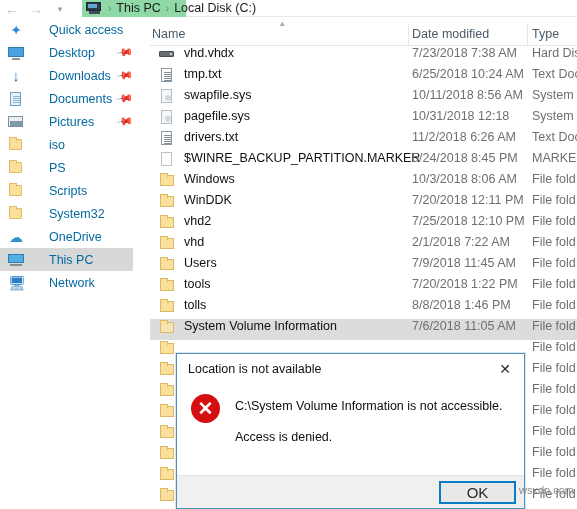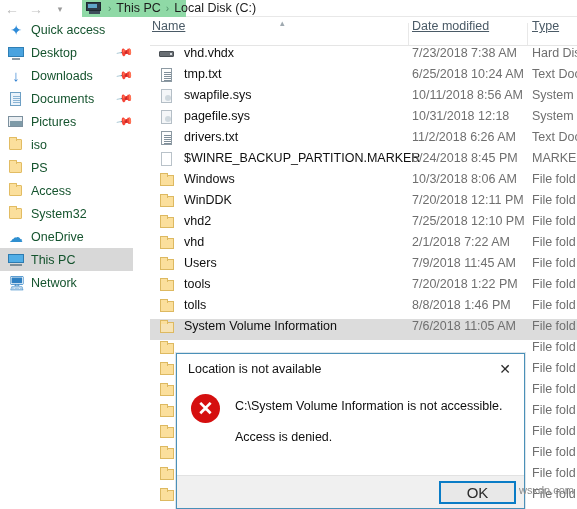--- a/index.html
+++ b/index.html
@@ -100,22 +100,22 @@
     position: relative;
     height: 23px;
     display: flex;
     align-items: center;
     padding-left: 8px;
     white-space: nowrap;
   }
   .navrow.sel { background: #d8d8d8; width: 133px; }
   .navrow .lbl {
     font-size: 12.5px;
-    color: #14532d;
-    margin-left: 7px;
+    color: #0369a1;
+    margin-left: 25px;
   }
   .navrow .ico {
     width: 16px; height: 16px;
     position: relative;
     flex: none;
   }
   .navrow .pin {
     position: absolute;
     right: 18px;
     color: #9a9a9a;
@@ -148,25 +148,24 @@
     background: #ffffff;
     overflow: hidden;
   }
   #headerrow {
     position: relative;
     height: 28px;
     border-bottom: 1px solid #e5e5e5;
   }
   .colhdr {
     position: absolute;
-    bottom: 12px;
+    bottom: 4px;
     font-size: 12.5px;
     color: #4a5a66;
     white-space: nowrap;
-    text-decoration: underline;
   }
   .colsplit {
     position: absolute;
     top: 5px;
     width: 1px; height: 22px;
     background: #e8e8e8;
   }
   #hdr-chevron {
     position: absolute;
     left: 130px; top: 0px;
@@ -374,21 +373,21 @@
     <span class="ico">
         <i class="ic-folder"></i>
       </span>
     <span class="lbl">PS</span>
   </div>
 
   <div class="navrow">
     <span class="ico">
         <i class="ic-folder"></i>
       </span>
-    <span class="lbl">Access</span>
+    <span class="lbl">Scripts</span>
   </div>
 
   <div class="navrow">
     <span class="ico">
         <i class="ic-folder"></i>
       </span>
     <span class="lbl">System32</span>
   </div>
 
   <div class="navrow">

